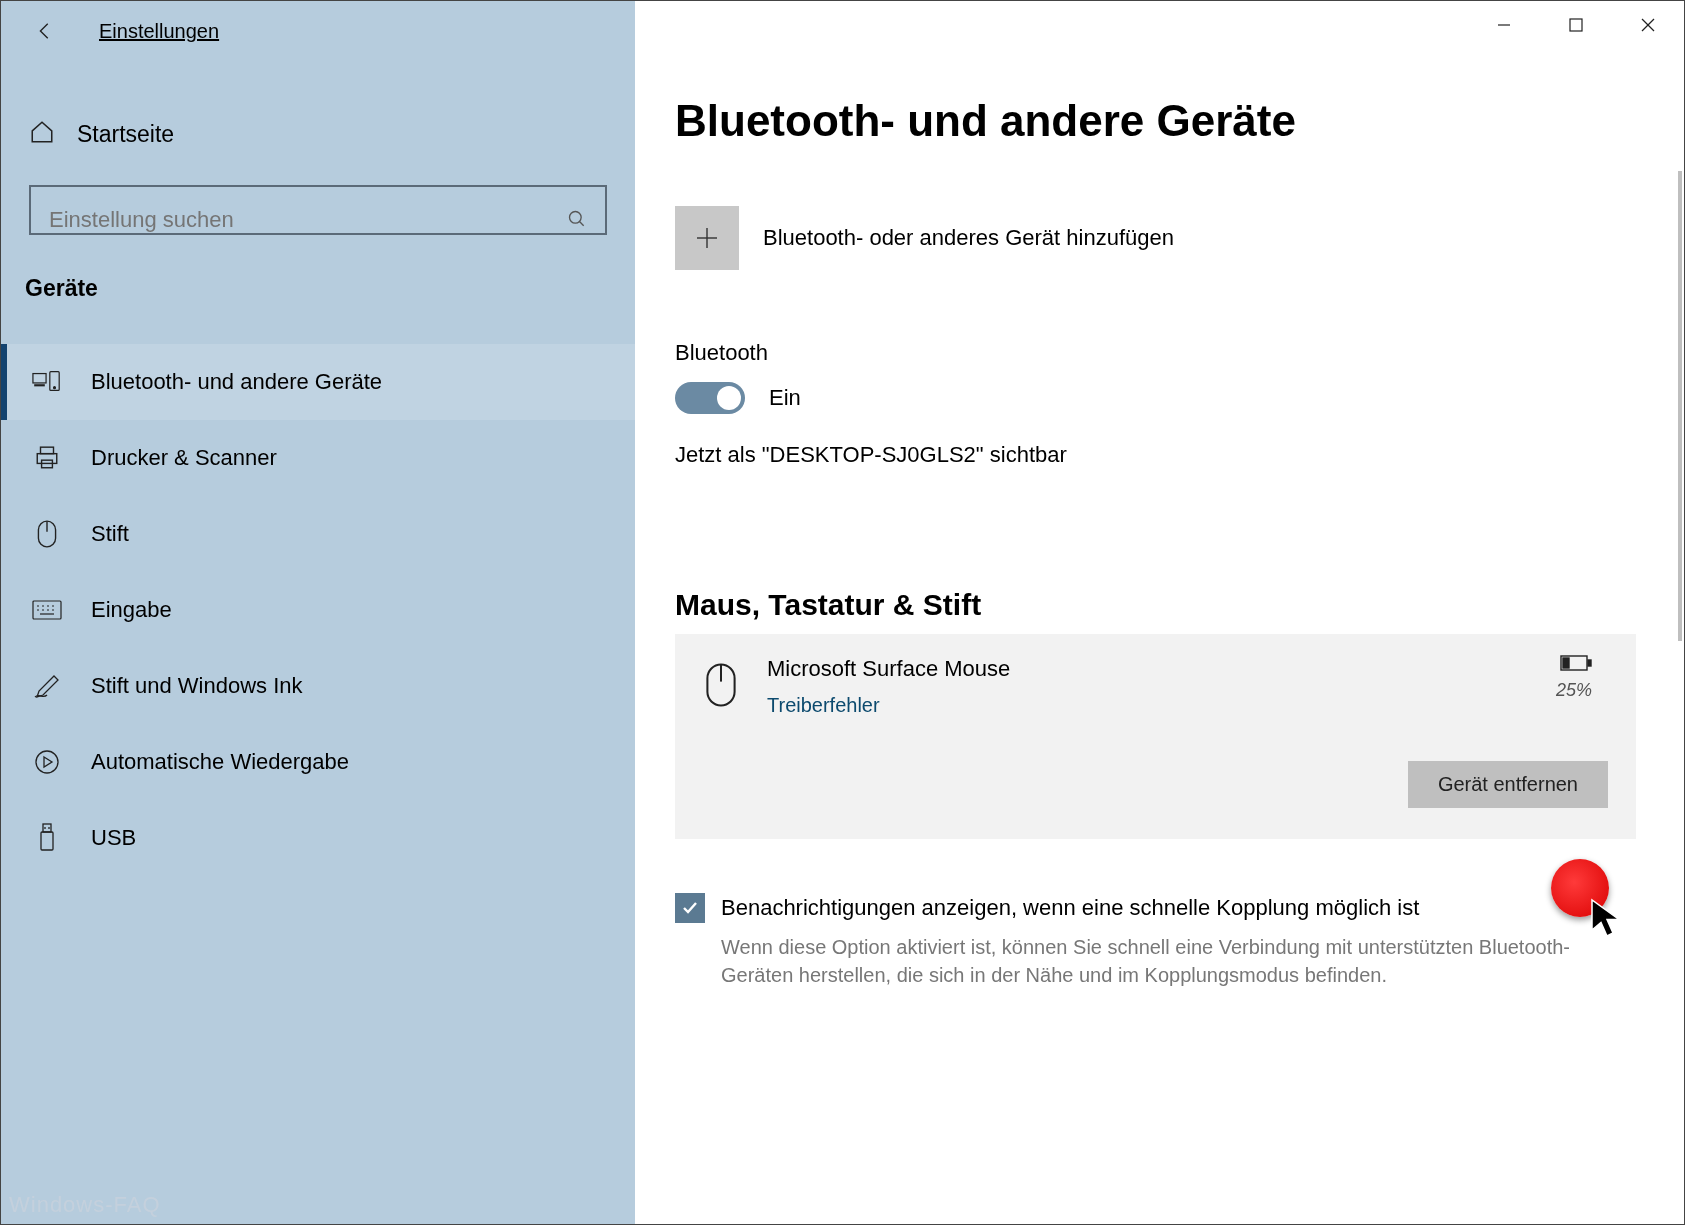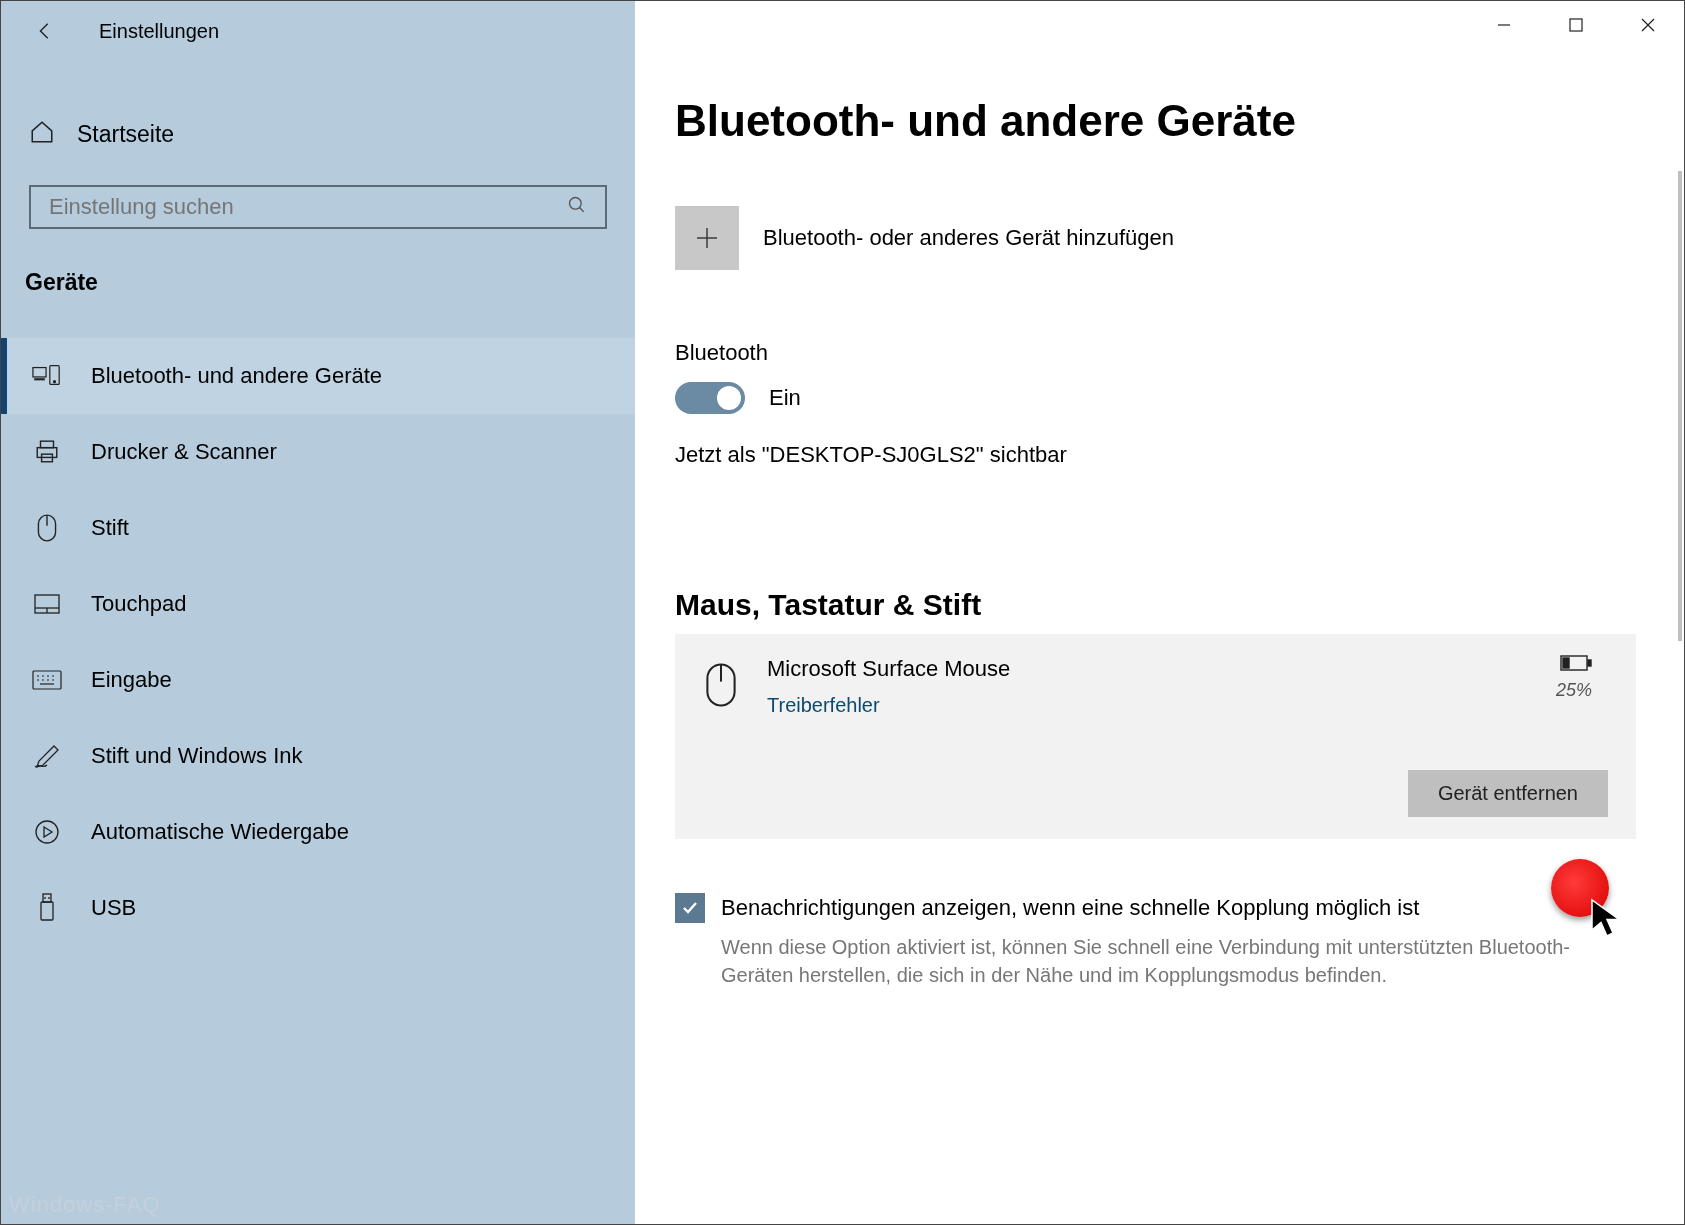--- a/index.html
+++ b/index.html
@@ -1,24 +1,24 @@
 <!DOCTYPE html>
 <html><head>
 <meta charset="utf-8">
 <style>
   * { box-sizing: border-box; margin: 0; padding: 0; font-family: "Segoe UI", Arial, sans-serif; }
   body { width: 1685px; height: 1225px; background: #fff; overflow: hidden; border: 1px solid #444; position: relative; }
   .window { display: flex; height: 100%; }
   .sidebar { width: 634px; height: 100%; background: #b6ccdd; display: flex; flex-direction: column; }
-  .titlebar { height: 60px; display: flex; align-items: center; padding-left: 20px; }
+  .titlebar { height: 60px; display: flex; align-items: center; padding-left: 20px; text-decoration: underline; }
   .back-btn { width: 48px; height: 48px; display: flex; align-items: center; justify-content: center; cursor: pointer; }
   .app-title { font-size: 20px; margin-left: 30px; }
   .home-row { display: flex; align-items: center; padding: 18px 28px 18px 28px; margin-top: 40px; cursor: pointer; }
   .home-row .label { font-size: 23px; margin-left: 22px; }
-  .search-box { margin: 18px 28px 18px 28px; height: 44px; border: 2px solid #5b6a78; display: flex; align-items: center; padding: 0 18px; justify-content: space-between; }
+  .search-box { margin: 18px 28px 18px 28px; height: 50px; border: 2px solid #5b6a78; display: flex; align-items: flex-end; padding: 0 18px; justify-content: space-between; }
   .search-box input { background: transparent; border: none; outline: none; font-size: 22px; width: 80%; color: #555; }
   .section-label { font-size: 23px; font-weight: 600; padding: 22px 28px 22px 24px; }
   .nav-list { display: flex; flex-direction: column; margin-top: 20px; }
   .nav-item { display: flex; align-items: center; padding: 0 28px 0 24px; height: 76px; cursor: pointer; border-left: 6px solid transparent; }
   .nav-item.active { border-left: 6px solid #13436f; background: rgba(255,255,255,0.15); }
   .nav-item .nav-icon { width: 32px; height: 32px; display: flex; align-items: center; justify-content: center; }
   .nav-item .nav-label { font-size: 22px; margin-left: 28px; }
   .content { flex: 1; position: relative; background: #fff; }
   .win-controls { position: absolute; top: 0; right: 0; display: flex; }
   .win-btn { width: 72px; height: 48px; display: flex; align-items: center; justify-content: center; cursor: pointer; }
@@ -35,21 +35,21 @@
   .visibility { font-size: 22px; margin-top: 28px; }
   .subhead { font-size: 30px; font-weight: 600; margin-top: 120px; }
   .device-card { background: #f2f2f2; margin-top: 12px; padding: 22px 28px 22px 22px; position: relative; }
   .device-row { display: flex; align-items: flex-start; }
   .device-icon { width: 48px; height: 58px; display: flex; align-items: center; justify-content: center; }
   .device-info { margin-left: 22px; }
   .device-name { font-size: 22px; }
   .device-status { font-size: 20px; color: #0c4a6e; margin-top: 12px; }
   .battery { position: absolute; top: 20px; right: 44px; text-align: right; font-style: italic; }
   .battery-pct { font-size: 18px; color: #555; margin-top: 4px; }
-  .remove-btn { background: #bfbfbf; color: #222; font-size: 20px; padding: 12px 30px; border: none; cursor: pointer; position: absolute; right: 28px; bottom: 22px; }
+  .remove-btn { background: #bfbfbf; color: #222; font-size: 20px; padding: 12px 30px; border: none; cursor: pointer; position: absolute; right: 28px; bottom: 31px; }
   .device-card-space { height: 100px; }
   .check-row { display: flex; margin-top: 54px; }
   .checkbox { width: 30px; height: 30px; background: #5b7a92; display: flex; align-items: center; justify-content: center; flex-shrink: 0; cursor: pointer; }
   .check-text { font-size: 22px; margin-left: 16px; max-width: 830px; line-height: 1.35; }
   .check-desc { font-size: 20px; color: #777; margin-left: 46px; margin-top: 10px; max-width: 850px; line-height: 1.4; }
   .scrollbar-ind { position: absolute; top: 170px; right: 2px; width: 4px; height: 470px; background: #bfbfbf; }
   .cursor-marker { position: absolute; width: 58px; height: 58px; background: radial-gradient(circle at 40% 40%, #ff3a3a, #d90000); border-radius: 50%; box-shadow: 0 3px 6px rgba(0,0,0,0.4); }
   .cursor-arrow { position: absolute; }
   .watermark { position: absolute; bottom: 6px; left: 8px; font-size: 22px; color: rgba(200,210,220,0.75); font-weight: 300; letter-spacing: 1px; }
 </style>
@@ -115,30 +115,20 @@
         <span class="nav-icon">
           <svg width="22" height="30" viewBox="0 0 20 28" fill="none" stroke="#222" stroke-width="1.3">
               <rect x="2" y="2" width="16" height="24" rx="8"></rect>
               <line x1="10" y1="2" x2="10" y2="12"></line>
             </svg>
         </span>
         <span class="nav-label">Stift</span>
       </div>
       <div class="nav-item">
         <span class="nav-icon">
-          <svg width="28" height="22" viewBox="0 0 28 22" fill="none" stroke="#222" stroke-width="1.3">
-              <rect x="2" y="2" width="24" height="18"></rect>
-              <line x1="2" y1="15" x2="26" y2="15"></line>
-              <line x1="14" y1="15" x2="14" y2="20"></line>
-            </svg>
-        </span>
-        <span class="nav-label">Touchpad</span>
-      </div>
-      <div class="nav-item">
-        <span class="nav-icon">
           <svg width="30" height="20" viewBox="0 0 30 20" fill="none" stroke="#222" stroke-width="1.2">
               <rect x="1" y="1" width="28" height="18" rx="1"></rect>
               <line x1="5" y1="6" x2="7" y2="6"></line>
               <line x1="10" y1="6" x2="12" y2="6"></line>
               <line x1="15" y1="6" x2="17" y2="6"></line>
               <line x1="20" y1="6" x2="22" y2="6"></line>
               <line x1="5" y1="10" x2="7" y2="10"></line>
               <line x1="10" y1="10" x2="12" y2="10"></line>
               <line x1="15" y1="10" x2="17" y2="10"></line>
               <line x1="20" y1="10" x2="22" y2="10"></line>

